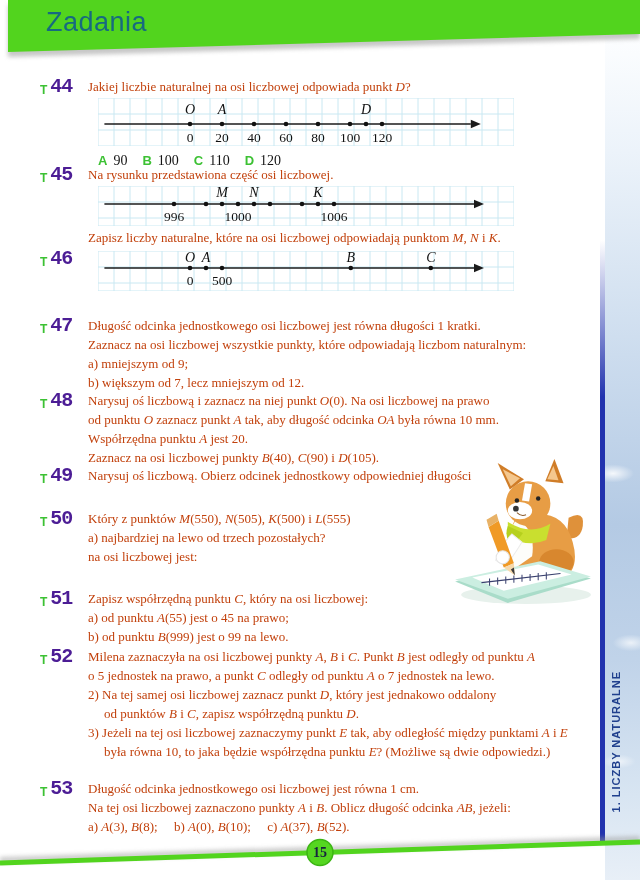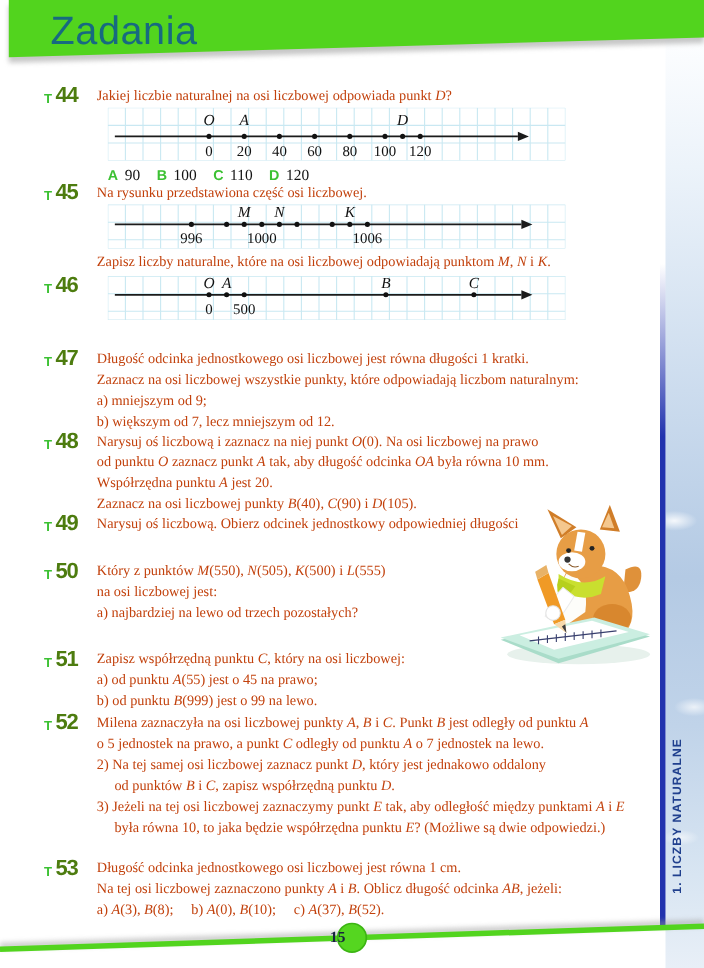--- a/index.html
+++ b/index.html
@@ -3,21 +3,21 @@
 <meta charset="utf-8">
 <style>
   *{margin:0;padding:0;box-sizing:border-box}
   html,body{width:640px;height:880px}
   body{font-family:"Liberation Serif",serif;background:#fff}
   .page{position:relative;width:640px;height:880px;overflow:hidden;background:#fff}
 
   
   .header-svg{position:absolute;left:0;top:0}
   .title{position:absolute;left:46px;top:7px;font-family:"Liberation Sans",sans-serif;
-         font-weight:400;font-size:36px;color:#176a80;letter-spacing:.5px}
+         font-weight:400;font-size:27px;color:#176a80;letter-spacing:.5px}
 
   
   .sky-strip{position:absolute;left:605px;top:33px;width:35px;height:847px;
     background:
       radial-gradient(ellipse 30px 13px at 8px 52%, rgba(255,255,255,.85), rgba(255,255,255,0) 70%),
       radial-gradient(ellipse 26px 12px at 26px 72%, rgba(255,255,255,.7), rgba(255,255,255,0) 70%),
       radial-gradient(ellipse 24px 10px at 14px 86%, rgba(255,255,255,.6), rgba(255,255,255,0) 70%),
       linear-gradient(180deg,#fdfeff 0%,#ecf3fa 14%,#ccdcee 38%,#b4cae4 58%,#c0d3e9 74%,#d8e5f2 90%,#e8eff7 100%);}
   .blue-rule{position:absolute;left:600px;top:240px;width:5px;height:604px;
     background:linear-gradient(180deg,rgba(34,51,174,0) 0%,#2233ae 26%,#2233ae 100%)}
@@ -25,34 +25,34 @@
     display:flex;align-items:center;justify-content:center}
   .chapter-tab span{writing-mode:vertical-rl;transform:rotate(180deg);white-space:nowrap;
     font-family:"Liberation Sans",sans-serif;font-weight:bold;font-size:11px;
     color:#20408e;letter-spacing:1px}
 
   
   .content{position:absolute;left:0;top:0;width:640px;height:880px}
   .ex{position:absolute;left:40px;width:560px;display:flex;align-items:flex-start}
   .tnum{flex:0 0 46px;display:flex;gap:3px;padding-top:0}
   .t{font-family:"Liberation Sans",sans-serif;font-weight:bold;font-size:12px;color:#3cc133;margin-top:6px}
-  .n{font-family:Liberation Sans, sans-serif;font-weight:700;font-size:20px;color:#4d7c0f;
+  .n{font-family:Liberation Mono, monospace;font-weight:700;font-size:20px;color:#4c1d95;
      letter-spacing:-1px;line-height:20px}
   .exbody{flex:1;padding-left:2px}
   .tline{font-size:13px;line-height:19px;color:#c2410c;white-space:nowrap}
   .tline.ind{padding-left:16px}
   .numberline{margin:2px 0 2px 10px;line-height:0}
   .answers{margin:5px 0 0 10px;display:flex}
   .answers .pair{margin-right:15px;white-space:nowrap}
   .answers .al{font-family:"Liberation Sans",sans-serif;font-weight:bold;font-size:13px;color:#3cc133;margin-right:6px}
   .answers .av{font-size:14px;color:#141414}
 
   
   .footer-svg{position:absolute;left:0;top:820px}
-  .pageno{position:absolute;left:300px;top:845px;width:40px;
+  .pageno{position:absolute;left:300px;top:845px;width:40px;text-align:center;
     font-family:"Liberation Serif",serif;font-weight:bold;font-size:14px;color:#17233f}
 
   
   .corgi{position:absolute;left:447px;top:459px;width:152px;height:152px}
 </style>
 </head>
 <body>
 
 <div class="page">
 
@@ -296,22 +296,22 @@
         </div>
     </section>
 
     <section class="ex" style="top:509px">
       <div class="tnum">
         <span class="t">T</span>
         <span class="n">50</span>
       </div>
       <div class="exbody">
           <div class="tline">Który z punktów <i>M</i>(550), <i>N</i>(505), <i>K</i>(500) i <i>L</i>(555)</div>
+          <div class="tline">a) najbardziej na lewo od trzech pozostałych?</div>
           <div class="tline">na osi liczbowej jest:</div>
-          <div class="tline">a) najbardziej na lewo od trzech pozostałych?</div>
         </div>
     </section>
 
     <section class="ex" style="top:589px">
       <div class="tnum">
         <span class="t">T</span>
         <span class="n">51</span>
       </div>
       <div class="exbody">
           <div class="tline">Zapisz współrzędną punktu <i>C</i>, który na osi liczbowej:</div>

